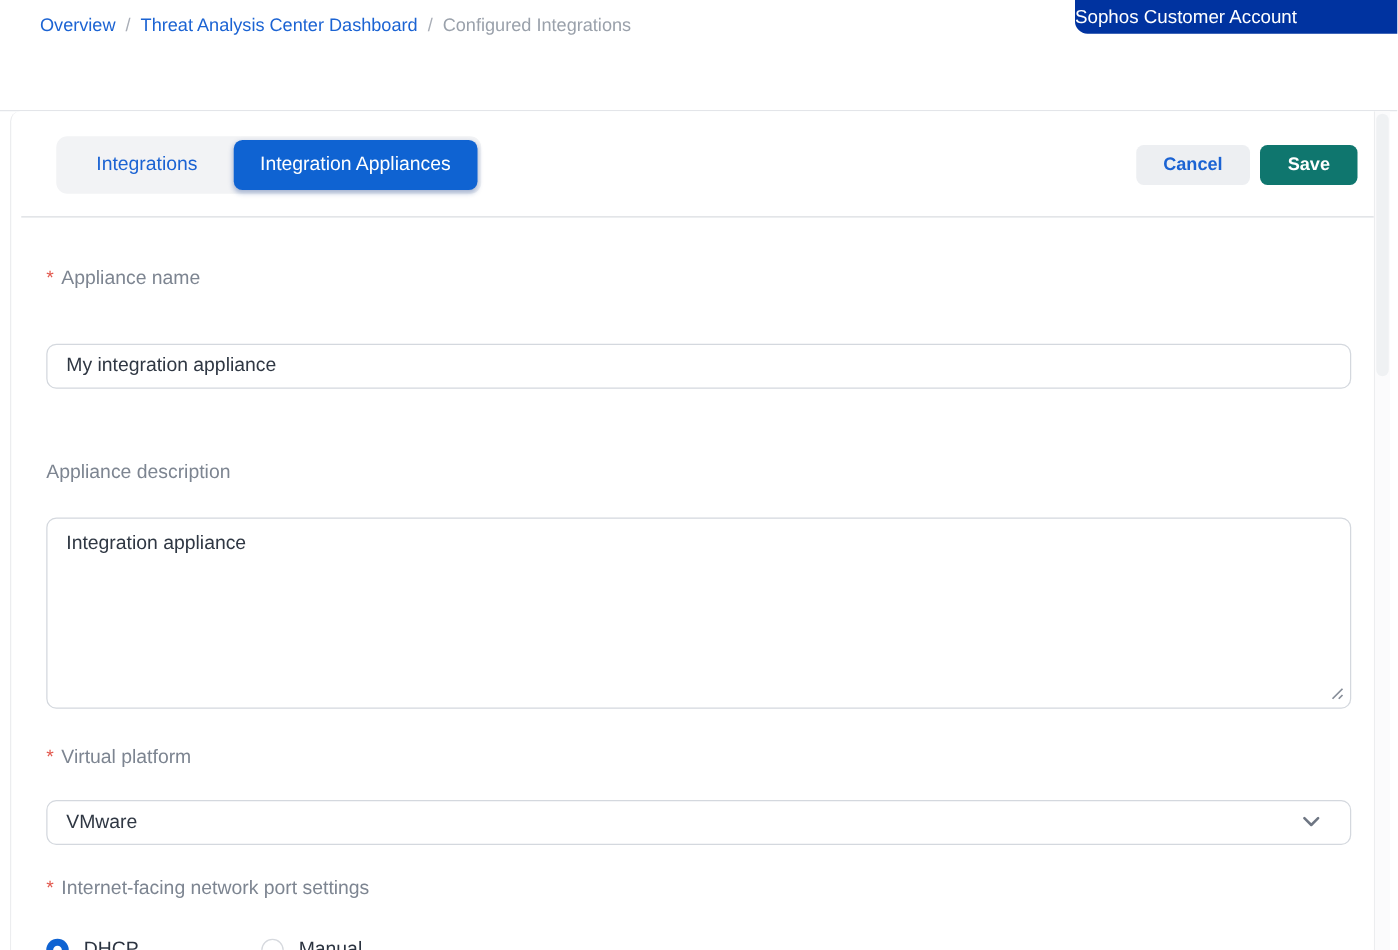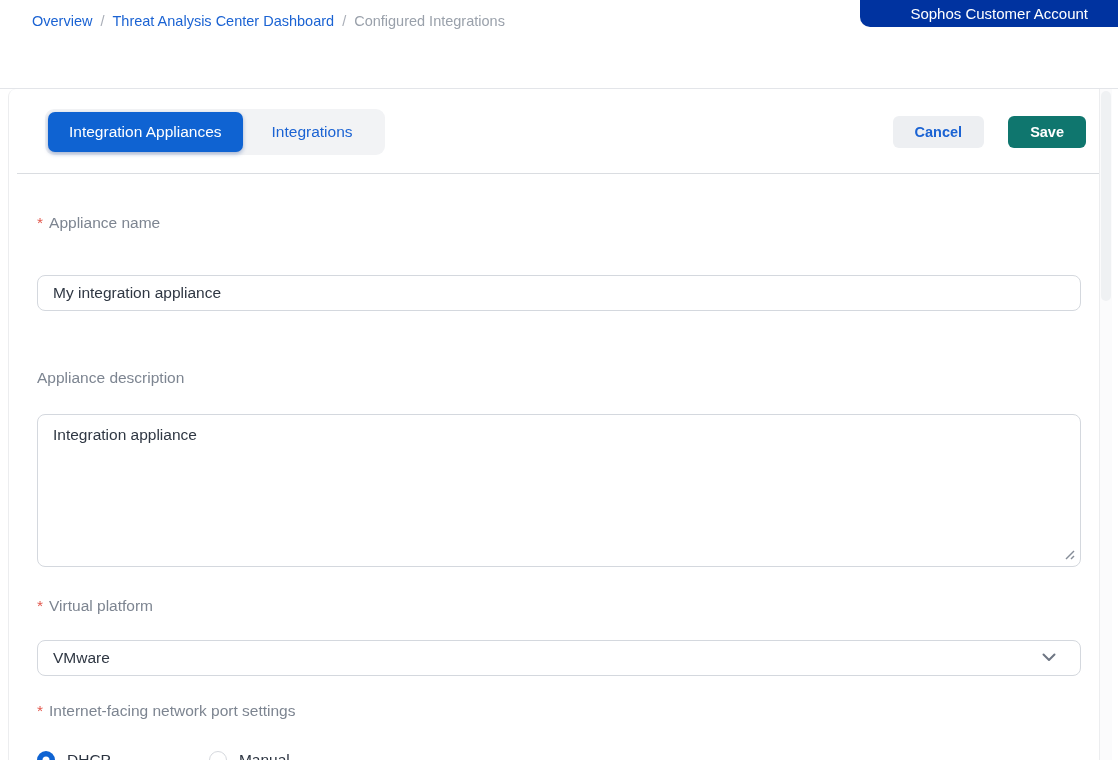--- a/index.html
+++ b/index.html
@@ -26,21 +26,21 @@
   .breadcrumb { margin-top: 3px; font-size: 14.5px; display: flex; gap: 8px; align-items: center; }
   .crumb-link { color: #1b63d3; text-decoration: none; cursor: pointer; }
   .crumb-sep { color: #a9aeb7; }
   .crumb-current { color: #9aa1ab; }
 
   
   .account-banner {
     position: absolute; top: 0; right: 0; height: 27px; width: 258px;
     background: #0033a0; color: #ffffff;
     border-bottom-left-radius: 10px;
-    display: flex; align-items: center; justify-content: flex-end;
+    display: flex; align-items: center; justify-content: flex-start;
     font-size: 15px; padding-right: 30px; padding-bottom: 1px;
     z-index: 5;
   }
 
   
   .content {
     position: absolute; top: 89px; left: 8px; right: 18px; bottom: 0;
     background: #fff;
     border-left: 1px solid #ecedef;
     border-right: 1px solid #ecedef;
@@ -70,21 +70,21 @@
   .tab {
     display: flex; align-items: center; justify-content: center;
     font-size: 15.5px; cursor: pointer; white-space: nowrap;
   }
   .tab.inactive { color: #1b63d3; padding: 0 29px; }
   .tab.active {
     background: #0f63d2; color: #ffffff; border-radius: 7px;
     padding: 0 21px;
     box-shadow: 0 2px 4px rgba(20, 60, 140, 0.35);
   }
-  .actions { display: flex; gap: 24px; }
+  .actions { display: flex; gap: 8px; }
   .btn {
     font-size: 14.5px; font-weight: 700; border: none; cursor: pointer;
     border-radius: 6px; height: 32px; padding: 0 22px;
     font-family: inherit;
   }
   .btn-cancel { background: #edeff2; color: #1b63d3; }
   .btn-save { background: #0f766e; color: #ffffff; }
 
   
   .form { padding: 0 18px 0 28px; }
@@ -148,22 +148,22 @@
     <a class="crumb-link">Threat Analysis Center Dashboard</a>
     <span class="crumb-sep">/</span>
     <span class="crumb-current">Configured Integrations</span>
   </div>
 </div>
 
 <div class="content">
 
   <div class="toolbar">
     <div class="tab-group">
+      <div class="tab inactive">Integrations</div>
       <div class="tab active">Integration Appliances</div>
-      <div class="tab inactive">Integrations</div>
     </div>
     <div class="actions">
       <button class="btn btn-cancel">Cancel</button>
       <button class="btn btn-save">Save</button>
     </div>
   </div>
 
   <div class="form">
 
     <div class="field-label">

